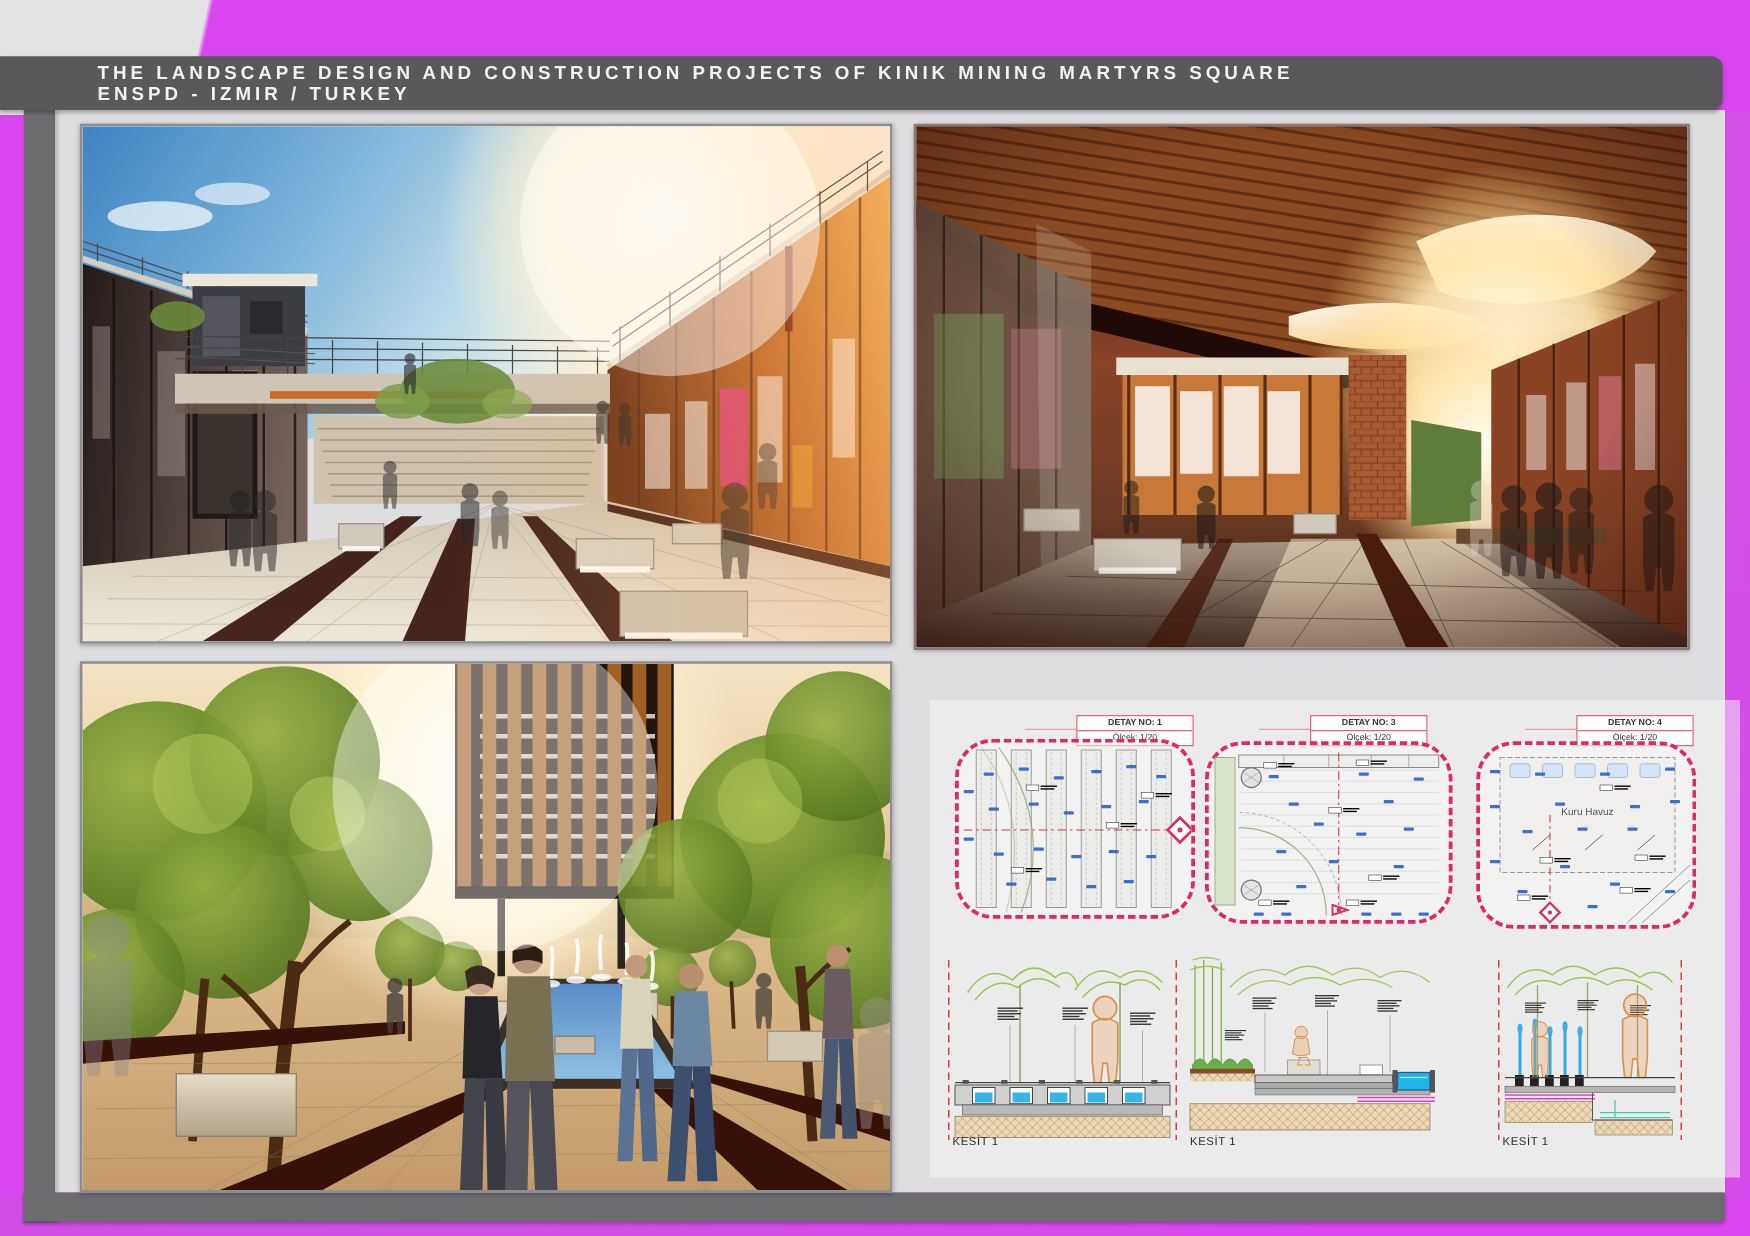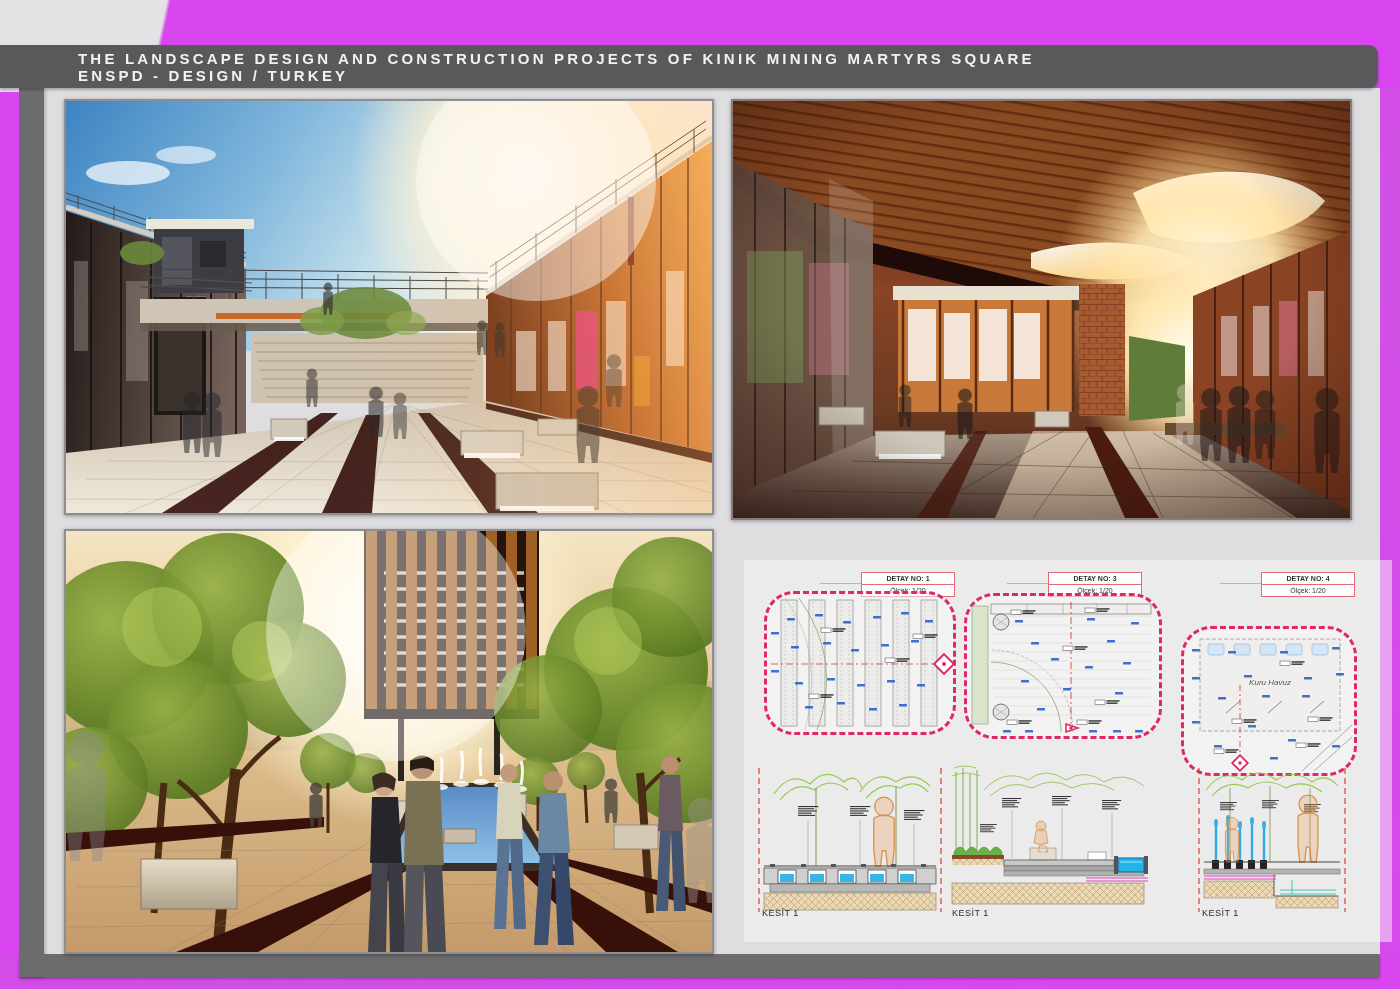--- a/index.html
+++ b/index.html
@@ -36,21 +36,21 @@
   .drawings-bg{left:744px;top:560px;width:648px;height:382px;background:rgba(249,247,246,.5);}
   
   .dlabel{width:94px;background:rgba(255,255,255,.92);border:1px solid #e06878;box-sizing:border-box;}
   .dlabel .row{height:11px;font-size:7px;line-height:11px;color:#333;text-align:center;overflow:hidden;}
   .dlabel .row:first-child{border-bottom:1px solid #e06878;font-weight:bold;}
   .label-tail{height:1px;background:#e8a0b0;}
   
   .dpanel{border:3px dashed #e02862;border-radius:30px;background:rgba(250,248,247,.55);box-sizing:border-box;}
   .dp1{left:764px;top:591px;width:192px;height:144px;}
   .dp2{left:964px;top:593px;width:198px;height:146px;}
-  .dp3{left:1181px;top:626px;width:176px;height:150px;font-style:italic;}
+  .dp3{left:1181px;top:593px;width:176px;height:150px;}
   .dpanel svg{display:block;width:100%;height:100%;}
   
   .section svg{display:block;}
   .s1{left:756px;top:762px;width:188px;height:162px;}
   .s2{left:946px;top:762px;width:206px;height:162px;}
   .s3{left:1196px;top:762px;width:152px;height:162px;}
   .kesit{font-size:9px;font-weight:normal;color:#2a2a2a;letter-spacing:.5px;}
   .k1{left:762px;top:908px;}
   .k2{left:952px;top:908px;}
   .k3{left:1202px;top:908px;}
@@ -99,21 +99,21 @@
         </pattern>
     </defs>
   </svg>
 
   <div class="abs inner-panel"></div>
   <div class="abs frame-left"></div>
   <div class="abs frame-bottom"></div>
 
   <div class="abs title-bar">
     <div class="title-line">THE LANDSCAPE DESIGN AND CONSTRUCTION PROJECTS OF KINIK MINING MARTYRS SQUARE</div>
-    <div class="title-line">ENSPD - DESIGN / TURKEY</div>
+    <div class="title-line">ENSPD - IZMIR / TURKEY</div>
   </div>
 
   <div class="abs render rA">
     <svg viewBox="0 0 646 412" width="646" height="412">
       <defs>
         <linearGradient id="skyA" x1="0" y1="0" x2="1" y2="0.25">
           <stop offset="0" stop-color="#3d84c2"></stop>
             <stop offset="0.35" stop-color="#7fb6dc"></stop>
           <stop offset="0.62" stop-color="#c8e2ec"></stop>
             <stop offset="0.85" stop-color="#f8fcfd"></stop>

